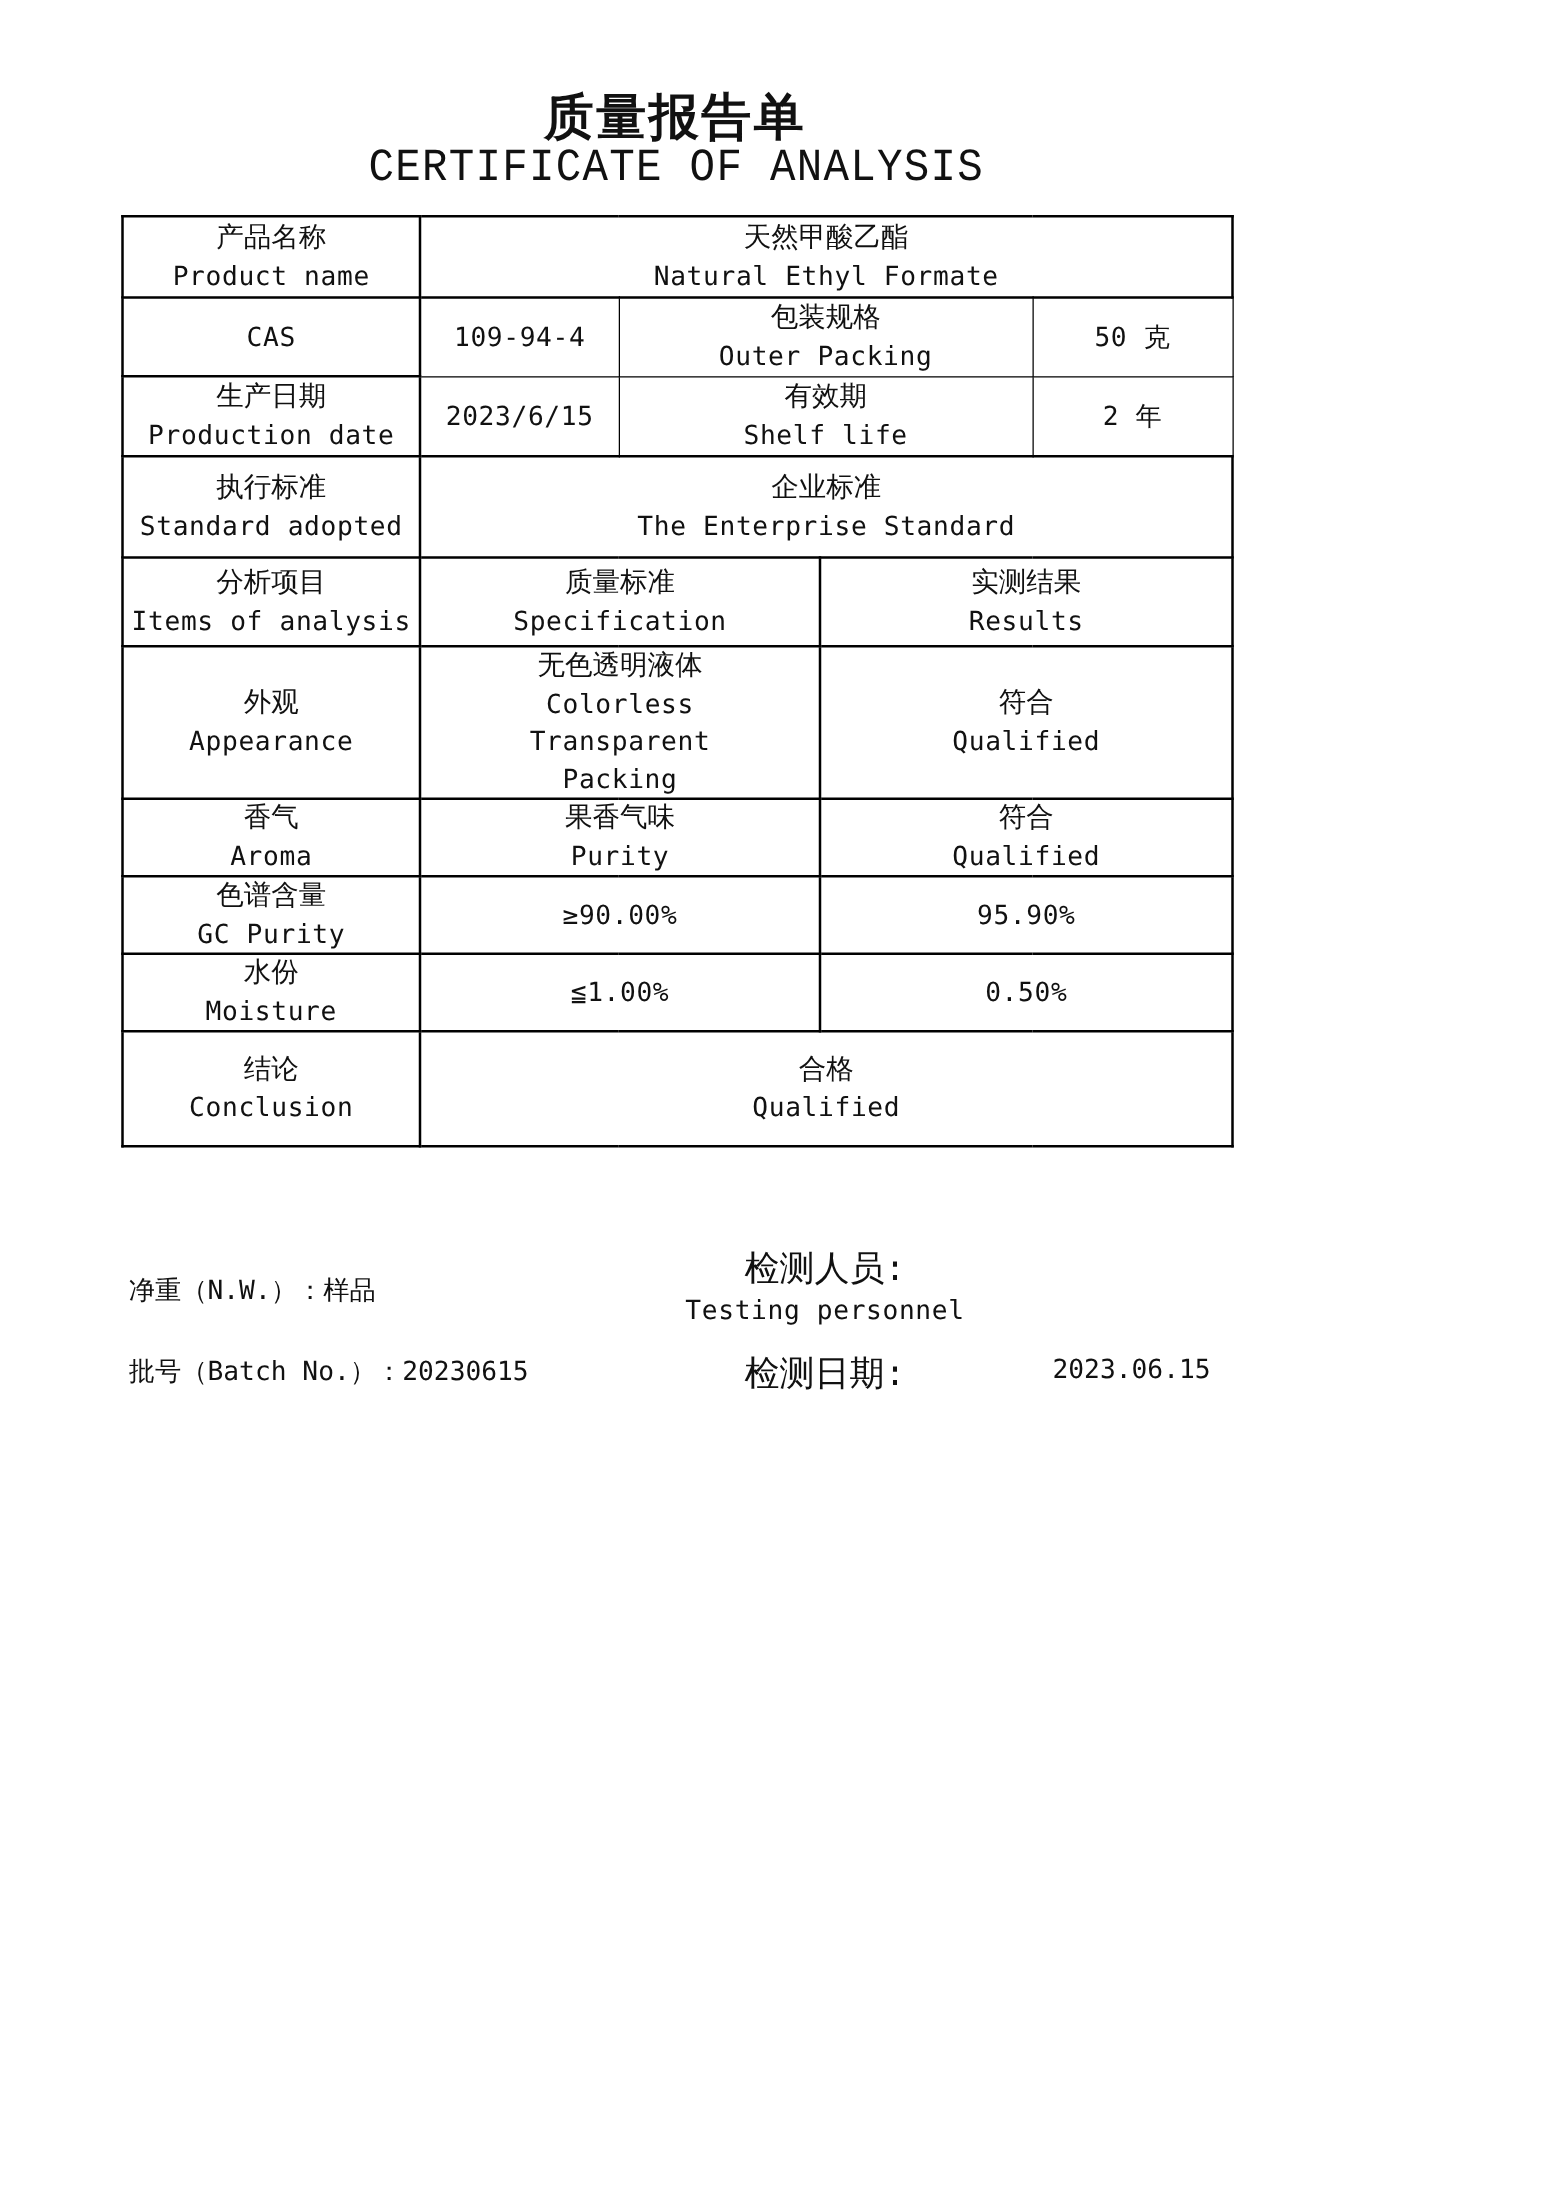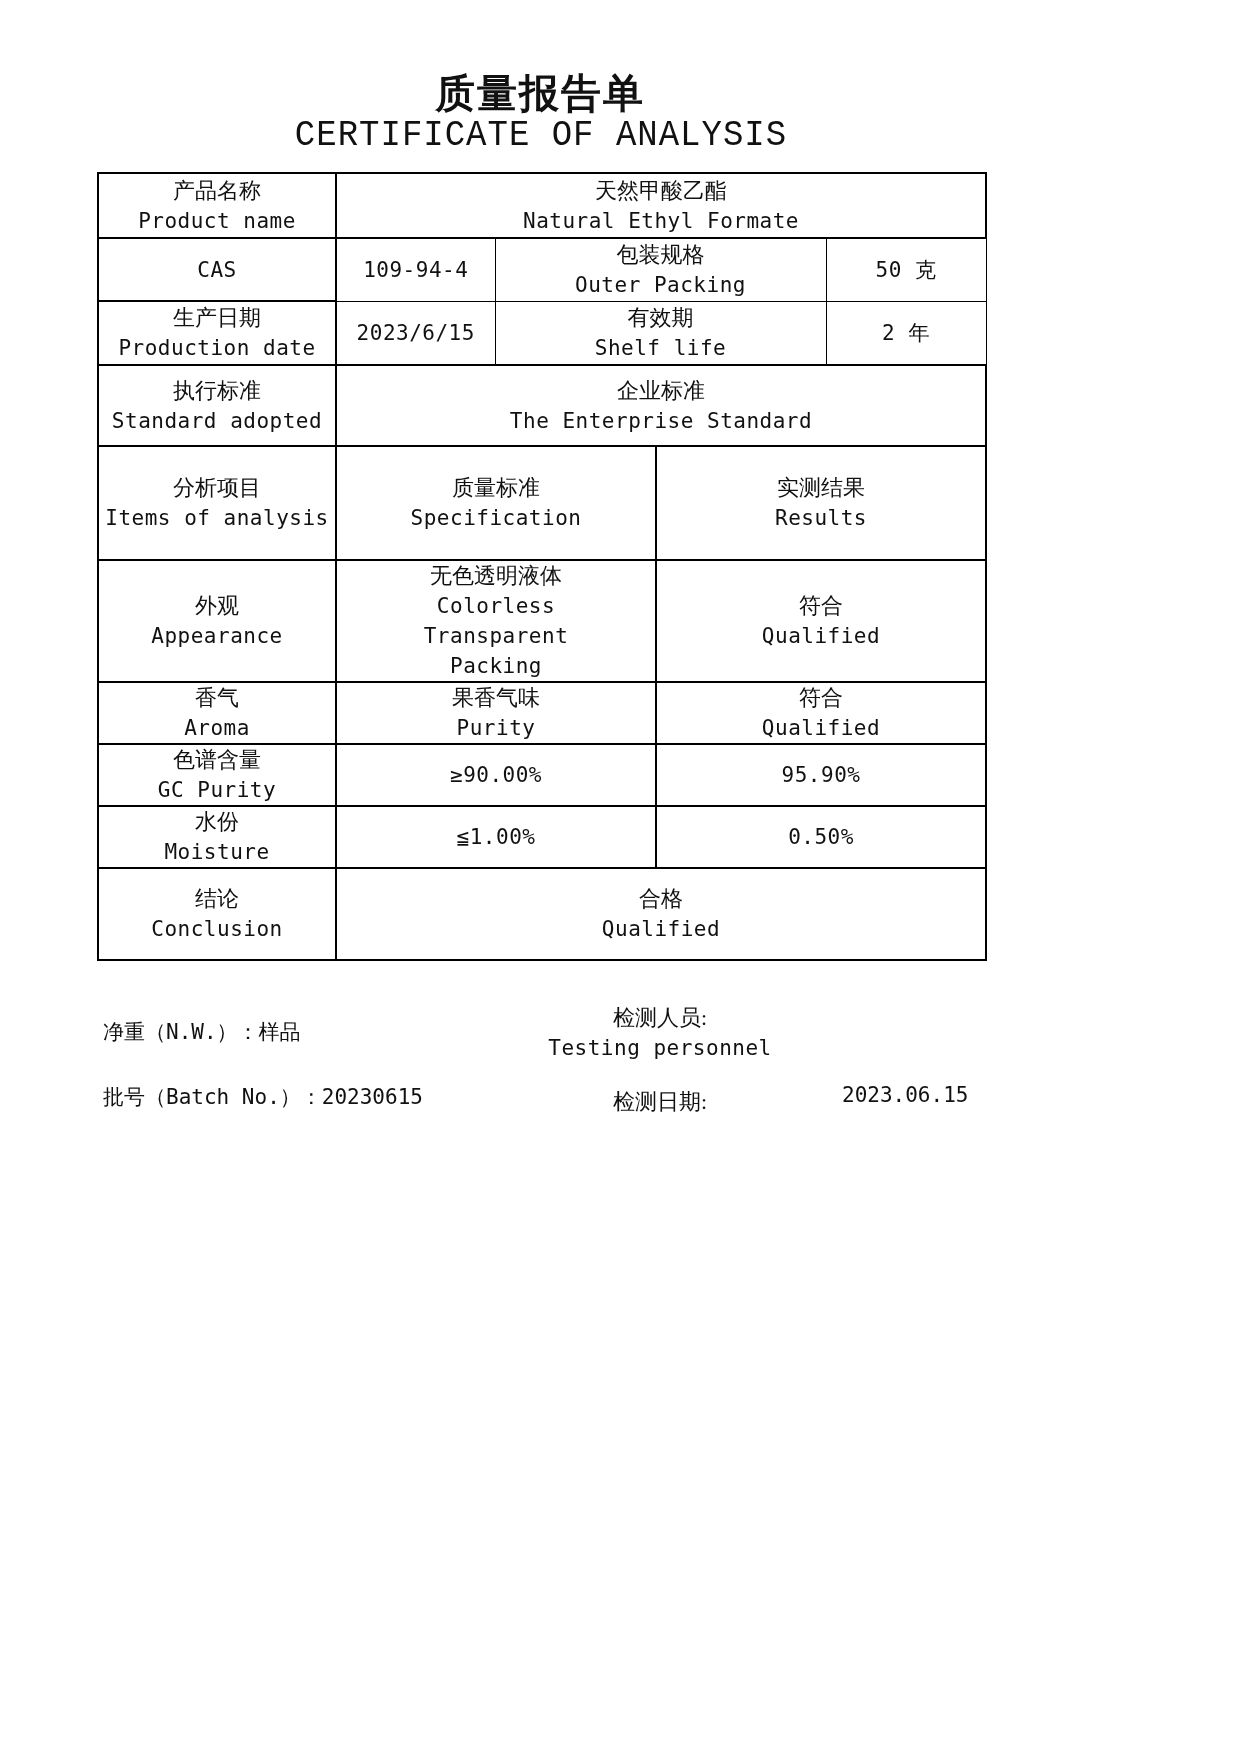--- a/index.html
+++ b/index.html
@@ -10,21 +10,21 @@
   .title-en { position: absolute; top: 116px; left: 0; width: 1082px; text-align: center;
               font-family: "Liberation Mono", "DejaVu Sans Mono", monospace; font-size: 34px; letter-spacing: 1px; transform: scaleY(1.08); }
   table.coa { position: absolute; top: 172px; left: 97px; width: 888px; border-collapse: collapse; table-layout: fixed; }
   table.coa td { border: 2px solid #000; text-align: center; vertical-align: middle; padding: 0;
                  font-size: 21px; line-height: 30px; font-family: "DejaVu Sans Mono", "Liberation Mono", monospace; }
   table.coa td .cn { display: block; font-family: "DejaVu Sans", sans-serif; font-size: 22px; line-height: 30px; }
   table.coa td .en { display: block; letter-spacing: 0.5px; }
   .thin { border-width: 1px !important; }
   .footer-item { position: absolute; font-size: 21px; font-family: "DejaVu Sans Mono", "Liberation Mono", monospace; }
   .center-block { position: absolute; text-align: center; width: 300px; font-size: 21px; line-height: 30px; }
-  .center-block .cn { display: block; font-family: Liberation Serif, serif; font-size: 22px; }
+  .center-block .cn { display: block; font-family: Liberation Mono, monospace; font-size: 28px; }
   .center-block .en { display: block; letter-spacing: 0.5px; }
 </style>
 </head>
 <body>
 
 <div class="title-cn">质量报告单</div>
 <div class="title-en">CERTIFICATE OF ANALYSIS</div>
 
 <table class="coa">
   <colgroup>
@@ -84,21 +84,21 @@
     <td>
       <span class="cn">执行标准</span>
       <span class="en">Standard adopted</span>
     </td>
     <td colspan="4">
       <span class="cn">企业标准</span>
       <span class="en">The Enterprise Standard</span>
     </td>
   </tr>
 
-  <tr style="height:114px">
+  <tr style="height:71px">
     <td>
       <span class="cn">分析项目</span>
       <span class="en">Items of analysis</span>
     </td>
     <td colspan="2">
       <span class="cn">质量标准</span>
       <span class="en">Specification</span>
     </td>
     <td colspan="2">
       <span class="cn">实测结果</span>

